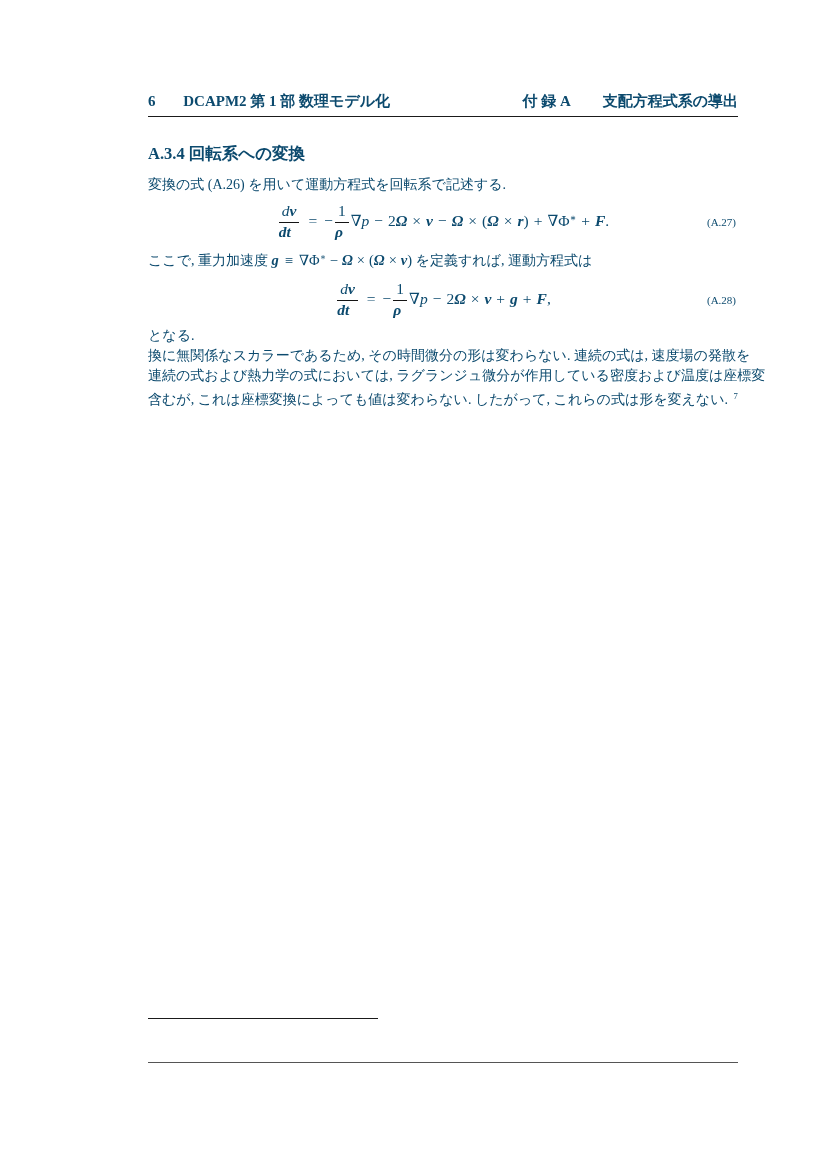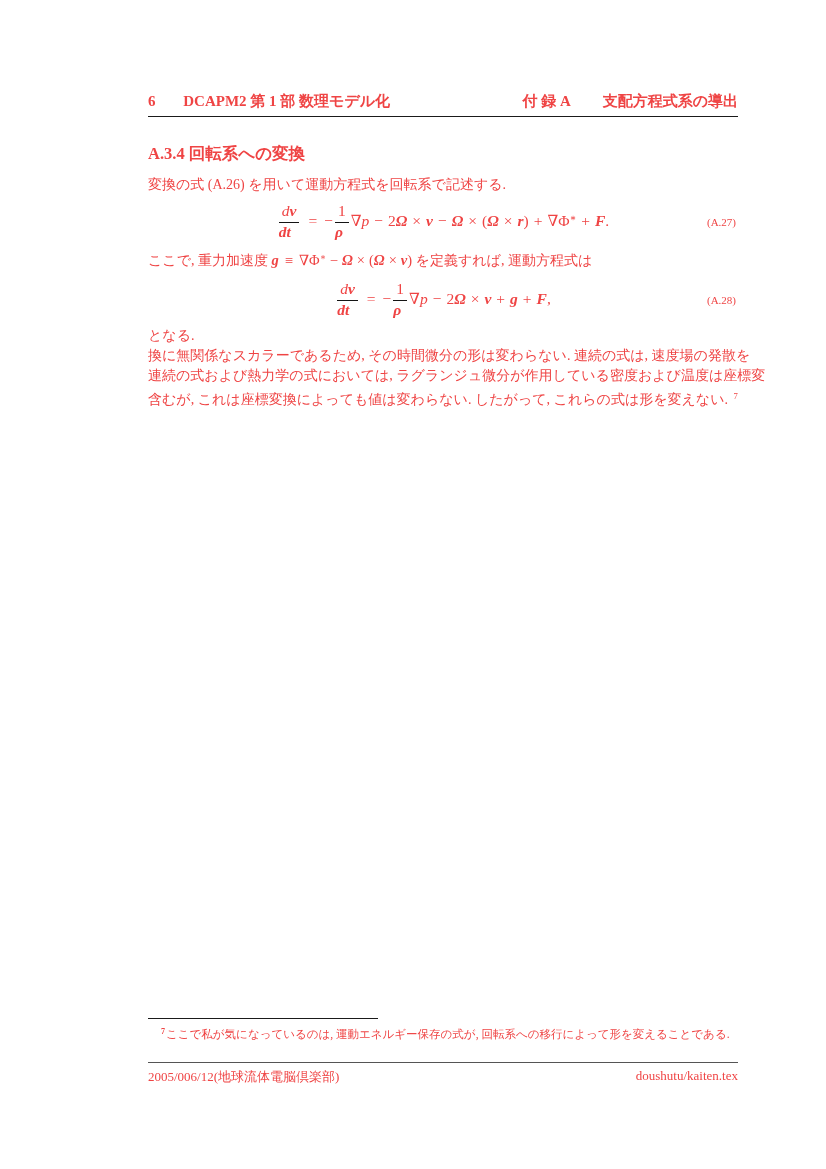--- a/index.html
+++ b/index.html
@@ -1,19 +1,19 @@
 <!DOCTYPE html>
 <html><head>
 <meta charset="utf-8">
 <style>
   * { margin:0; padding:0; box-sizing:border-box; }
   html,body { background:#ffffff; }
   .page {
     position:relative; width:826px; height:1169px; background:#ffffff;
-    font-family:"Liberation Serif","DejaVu Serif",serif; color:#ef4444;
+    font-family:"Liberation Serif","DejaVu Serif",serif; color:#0c4a6e;
     overflow:hidden;
   }
 
   
   .header {
     position:absolute; left:148px; top:92px; width:590px;
     display:flex; justify-content:space-between; align-items:baseline;
     font-weight:700; font-size:15px; padding-bottom:5px;
     border-bottom:1.5px solid #1a1a1a;
   }
@@ -131,24 +131,17 @@
   <div class="para para-tonaru">となる.</div>
 
   <div class="para body-par">
     <div>換に無関係なスカラーであるため, その時間微分の形は変わらない. 連続の式は, 速度場の発散を</div>
     <div>連続の式および熱力学の式においては, ラグランジュ微分が作用している密度および温度は座標変</div>
     <div><span>含むが, これは座標変換によっても値は変わらない. したがって, これらの式は形を変えない. </span><span class="fnref">7</span></div>
   </div>
 
   <div class="footnote-rule"></div>
 
-  <div class="footnote">
-    <span class="fn-marker">7</span><span>ここで私が気になっているのは, 運動エネルギー保存の式が, 回転系への移行によって形を変えることである.</span>
-  </div>
 
   <div class="footer-rule"></div>
 
-  <div class="footer">
-    <span>2005/006/12(地球流体電脳倶楽部)</span>
-    <span>doushutu/kaiten.tex</span>
-  </div>
 
 </div>
 
 </body></html>

